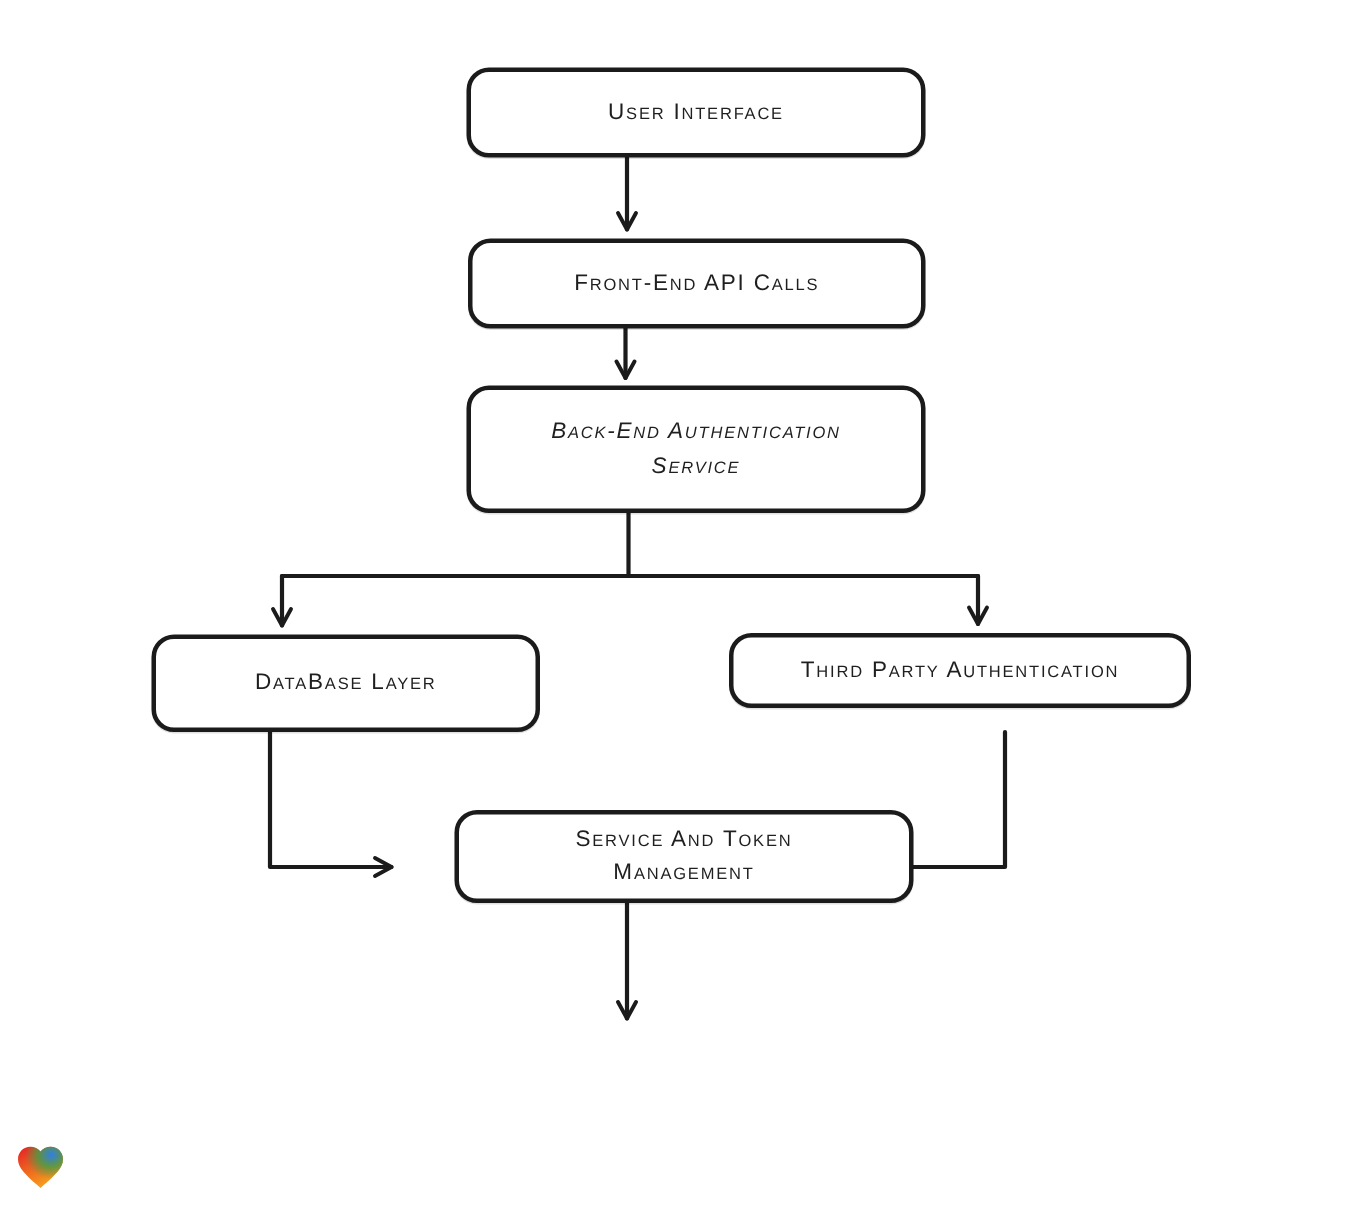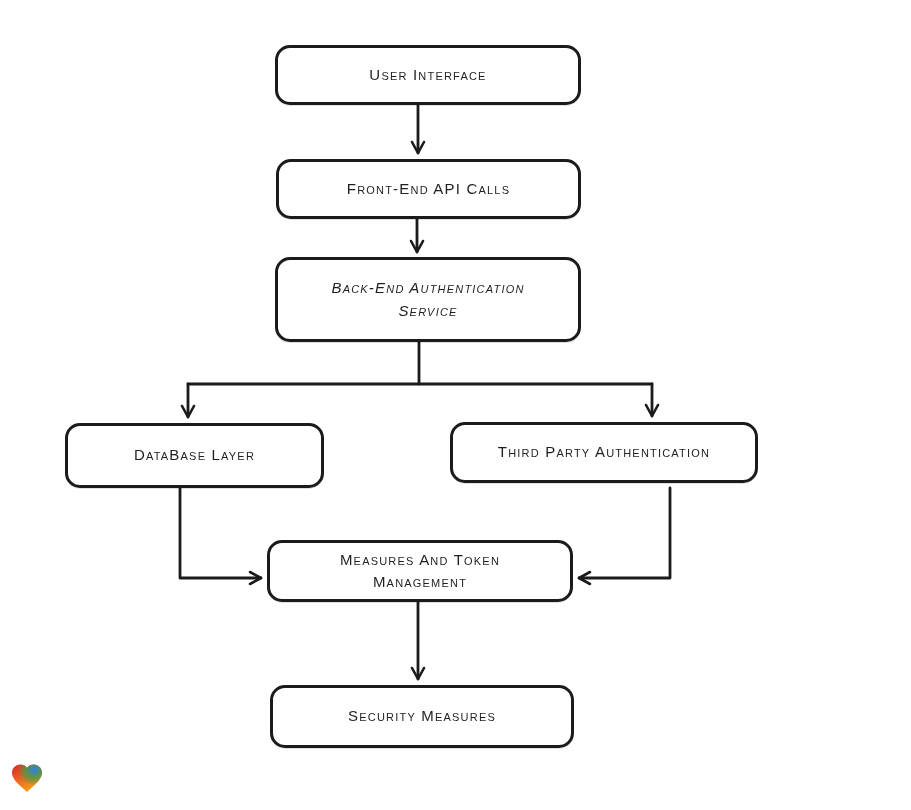--- a/index.html
+++ b/index.html
@@ -26,36 +26,37 @@
     box-sizing: border-box;
     background: #ffffff;
     border: 3px solid #1b1b1b;
     border-radius: 15px;
     display: flex;
     align-items: center;
     justify-content: center;
     text-align: center;
     cursor: pointer;
     box-shadow: 0 1px 0 rgba(0,0,0,0.12);
+    margin-left: 36px;
   }
   .node .label {
     font-variant: small-caps;
     font-size: 15px;
     letter-spacing: 1.2px;
     line-height: 1.5;
     color: #1f1f1f;
     white-space: pre-line;
     padding: 0 10px;
   }
   
   .n-ui  { left: 275px; top: 45px;  width: 306px; height: 60px; }
   .n-fe  { left: 276px; top: 159px; width: 305px; height: 60px; }
   .n-be  { left: 275px; top: 257px; width: 306px; height: 85px; font-style: italic; }
   .n-db  { left: 65px;  top: 423px; width: 259px; height: 65px; }
-  .n-tp  { left: 450px; top: 422px; width: 308px; height: 61px; }
+  .n-tp  { left: 450px; top: 422px; width: 308px; height: 50px; }
   .n-st  { left: 267px; top: 540px; width: 306px; height: 62px; }
   .n-sm  { left: 270px; top: 685px; width: 304px; height: 63px; }
   .logo {
     position: absolute;
     left: 9px;
     top: 760px;
     width: 36px;
     height: 36px;
     cursor: pointer;
   }
@@ -99,27 +100,24 @@
 
   <div class="node n-db">
     <span class="label">DataBase Layer</span>
   </div>
 
   <div class="node n-tp">
     <span class="label">Third Party Authentication</span>
   </div>
 
   <div class="node n-st">
-    <span class="label">Measures And Token
+    <span class="label">Service And Token
 Management</span>
   </div>
 
-  <div class="node n-sm">
-    <span class="label">Security Measures</span>
-  </div>
 
   <svg class="logo" viewBox="0 0 24 24" xmlns="http://www.w3.org/2000/svg">
     <defs>
       <linearGradient id="hg1" x1="0" y1="0" x2="0.55" y2="1">
         <stop offset="0" stop-color="#e31f26"></stop>
         <stop offset="1" stop-color="#f7a21b"></stop>
       </linearGradient>
       <radialGradient id="hg2" cx="0.74" cy="0.2" r="0.58">
         <stop offset="0" stop-color="#2f7fe8"></stop>
         <stop offset="0.5" stop-color="#3f9f47" stop-opacity="0.8"></stop>

